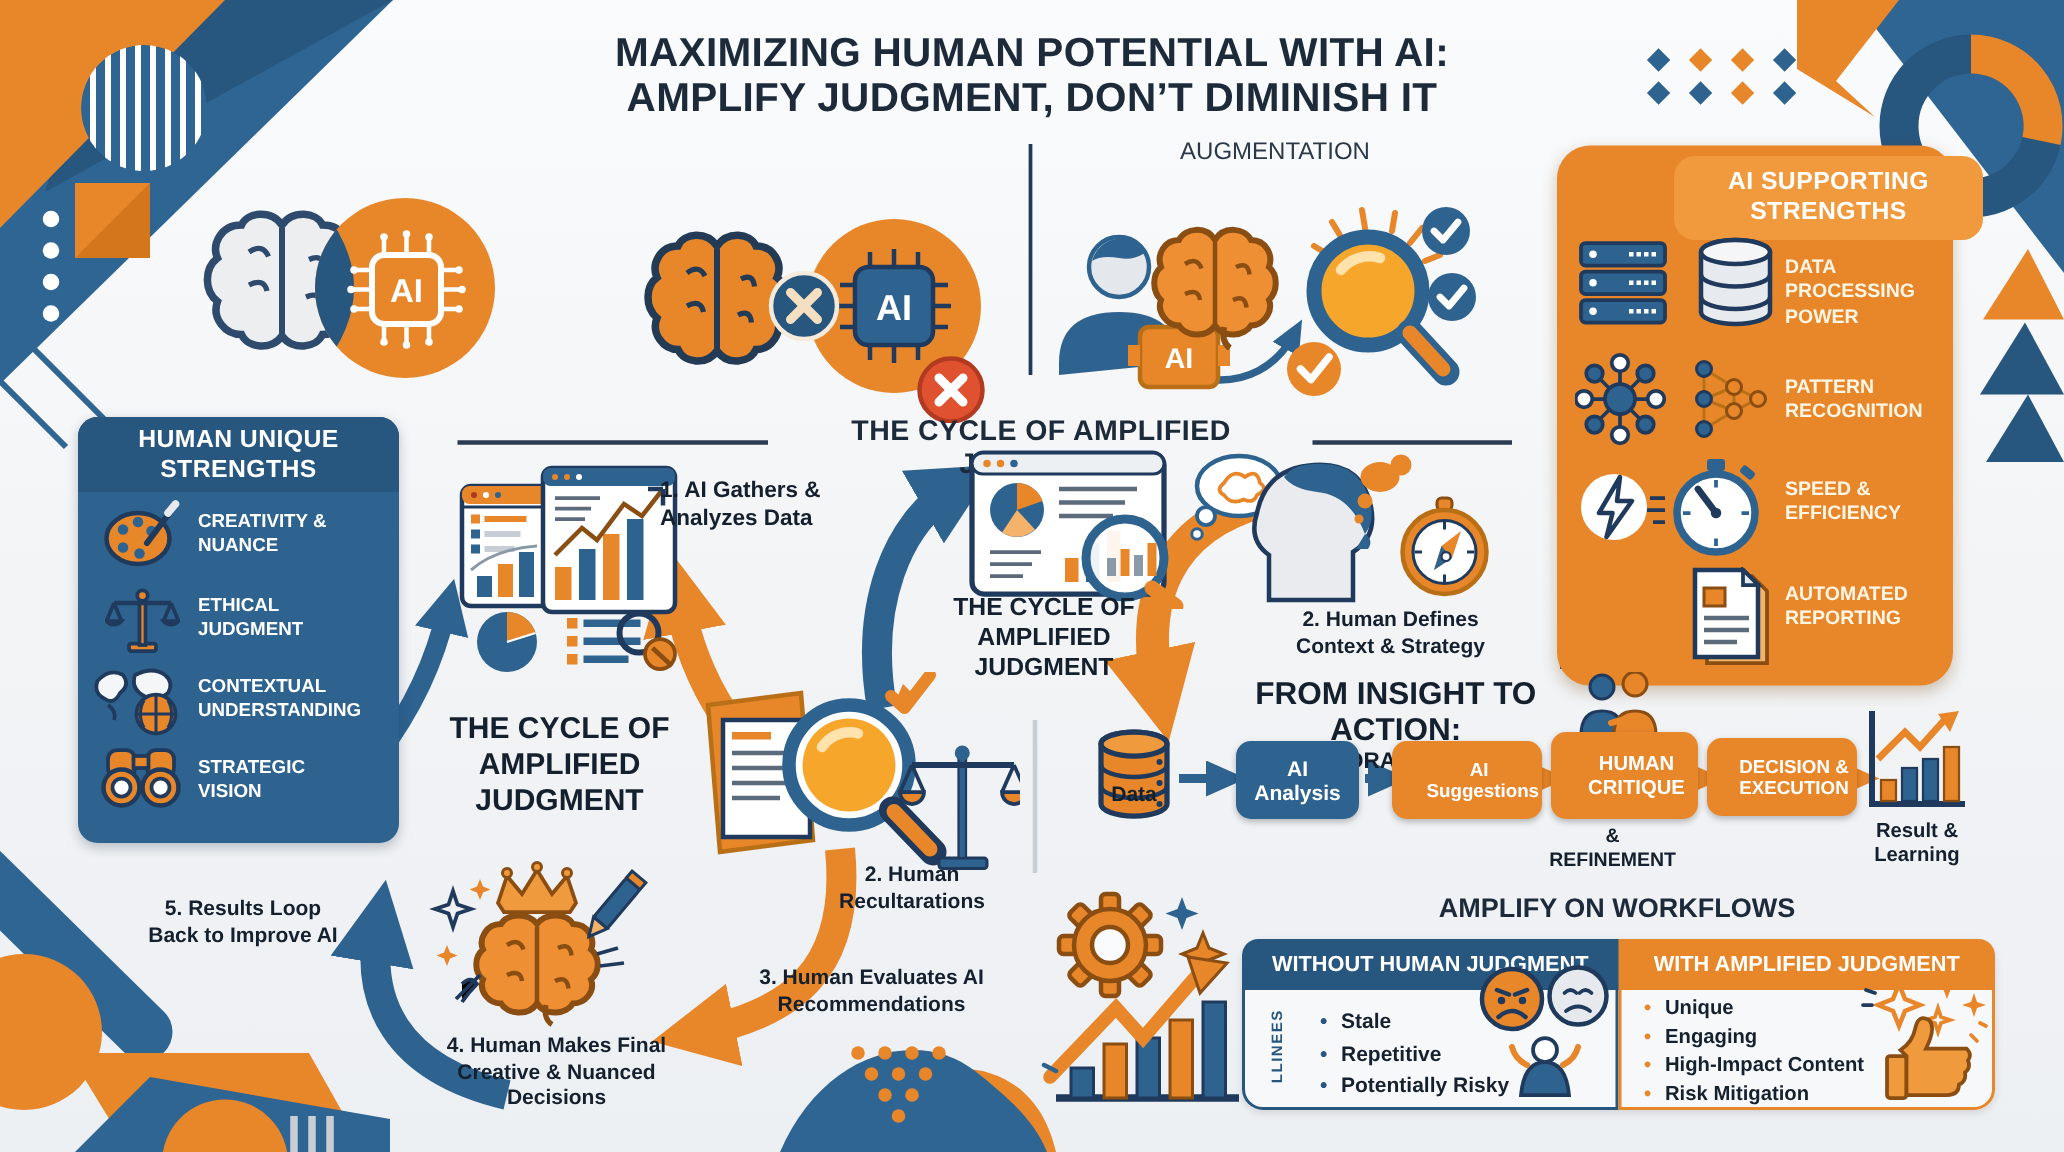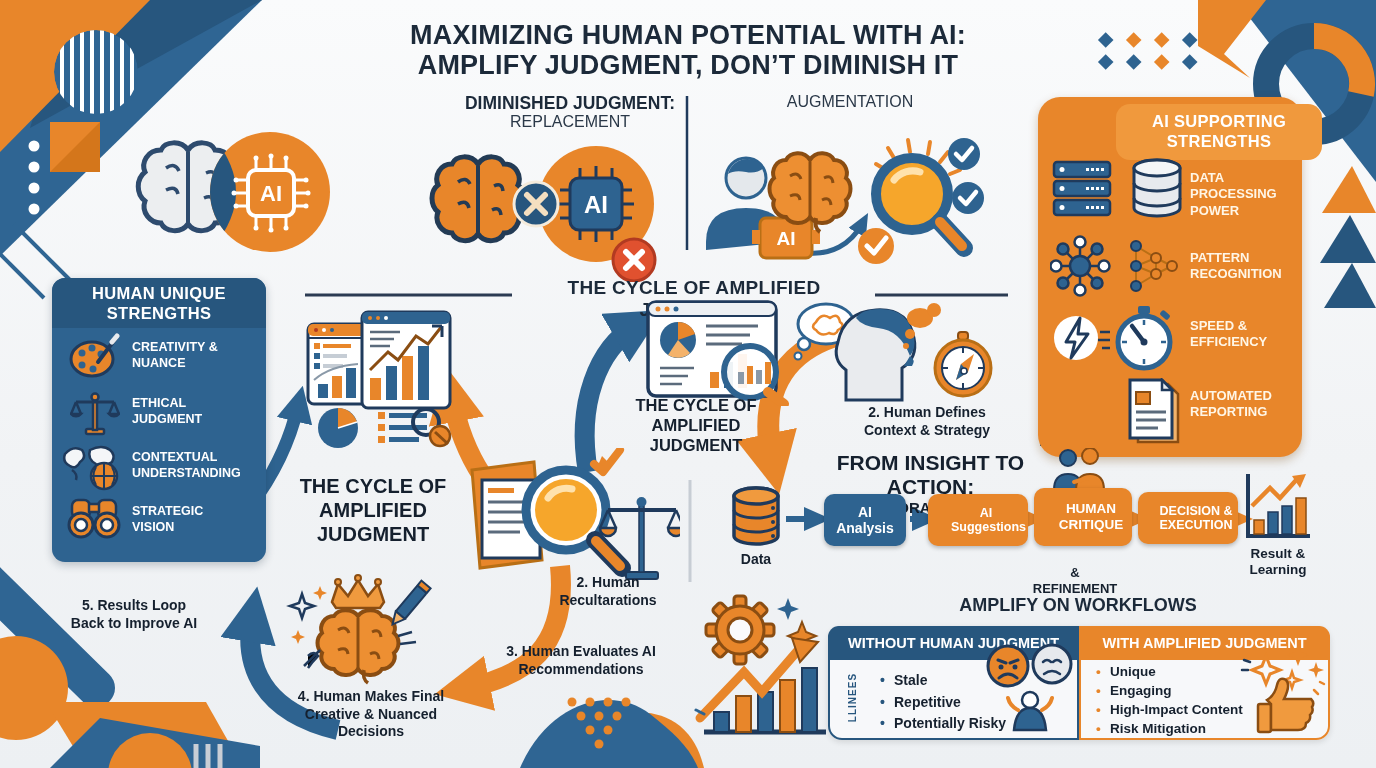--- a/index.html
+++ b/index.html
@@ -203,24 +203,20 @@
               <circle cx="118" cy="78" r="2.5"></circle>
               <circle cx="188" cy="52" r="2.5"></circle>
               <circle cx="190" cy="65" r="2.5"></circle>
               <circle cx="188" cy="78" r="2.5"></circle>
             </g>
           <text x="153" y="73" text-anchor="middle" font-family="Liberation Sans, sans-serif" font-size="22" font-weight="bold" fill="#FFFFFF">AI</text>
         </g>
       </svg>
     </div>
 
-    <div class="abs ctr" style="left:420px;top:93px;width:300px">
-      <div class="cmpT">DIMINISHED JUDGMENT:</div>
-      <div class="cmpS">REPLACEMENT</div>
-    </div>
 
     <div class="abs" style="left:428px;top:142px;width:240px;height:140px">
       <svg width="240" height="140" viewBox="0 0 240 140">
         <path d="M50,22 C43,12 28,13 24,22 C12,22 6,34 10,43 C2,49 2,63 10,70 C6,80 14,91 24,91 C28,100 43,102 50,92 C57,102 72,100 76,91 C86,91 94,80 90,70 C98,63 98,49 90,43 C94,34 88,22 76,22 C72,13 57,12 50,22 Z" fill="#E8862A" stroke="#233B55" stroke-width="5"></path>
         <path d="M50,24 L50,92" stroke="#233B55" stroke-width="4"></path>
         <path d="M30,40 q8,-6 12,2 M30,62 q9,-5 11,4 M66,44 q8,-4 9,5 M64,68 q8,-4 9,5" fill="none" stroke="#233B55" stroke-width="3.5"></path>
         <circle cx="168" cy="62" r="58" fill="#E8862A"></circle>
         <g>
           <rect x="142" y="36" width="52" height="52" rx="9" fill="#2E6390" stroke="#1F3A5C" stroke-width="3"></rect>
           <g stroke="#1F3A5C" stroke-width="3">
@@ -513,20 +509,21 @@
           <rect x="74" y="126" width="7" height="7" fill="#E8862A"></rect>
             <rect x="85" y="127" width="30" height="5" fill="#2E6390"></rect>
         </g>
         <g>
           <circle cx="122" cy="112" r="13" fill="none" stroke="#1F3A5C" stroke-width="4"></circle>
           <circle cx="136" cy="126" r="10" fill="#E8862A" stroke="#8A4D12" stroke-width="2.5"></circle>
           <path d="M131,122 L144,134" stroke="#8A4D12" stroke-width="3"></path>
         </g>
       </svg>
     </div>
+    <div class="abs step" style="left:440px;top:318px;width:125px;font-size:15px">1. AI Gathers &amp; Analyzes Data</div>
 
     <div class="abs" style="left:646px;top:298px;width:146px;height:108px">
       <svg width="146" height="108" viewBox="0 0 146 108">
         <rect x="2" y="4" width="128" height="94" rx="8" fill="#FFFFFF" stroke="#1F3A5C" stroke-width="3.5"></rect>
         <rect x="2" y="4" width="128" height="14" rx="7" fill="#EDF0F3" stroke="#1F3A5C" stroke-width="2"></rect>
         <circle cx="12" cy="11" r="2.5" fill="#E8862A"></circle>
           <circle cx="21" cy="11" r="2.5" fill="#E8862A"></circle>
           <circle cx="30" cy="11" r="2.5" fill="#2E6390"></circle>
         <g>
           <circle cx="32" cy="42" r="18" fill="#2E6390"></circle>
@@ -656,59 +653,59 @@
           <polygon points="122,44 134,44 128,56" fill="#F2B26A" stroke="#1F3A5C" stroke-width="2"></polygon>
           <rect x="122" y="4" width="12" height="6" fill="#E8862A" stroke="#1F3A5C" stroke-width="2"></rect>
         </g>
         <g stroke="#1F3A5C" stroke-width="2.5">
           <path d="M118,62 L132,58 M120,70 L136,68"></path>
           <path d="M28,82 q6,-6 10,0 q-6,6 -10,12 M24,92 L40,76"></path>
         </g>
       </svg>
     </div>
     <div class="abs ctr step" style="left:282px;top:688px;width:178px">4. Human Makes Final Creative &amp; Nuanced Decisions</div>
-    <div class="abs ctr step" style="left:68px;top:597px;width:132px">5. Results Loop Back to Improve AI</div>
+    <div class="abs ctr step" style="left:96px;top:597px;width:132px">5. Results Loop Back to Improve AI</div>
 
     <div class="abs ctr" style="left:828px;top:451px;width:205px">
       <div style="font-size:21px;font-weight:800;color:#15202E">FROM INSIGHT TO ACTION:</div>
       <div style="font-size:15px;font-weight:800;color:#15202E">COLLABORATION POWER</div>
     </div>
 
     <div class="abs" style="left:728px;top:486px">
       <svg width="56" height="62" viewBox="0 0 56 62">
         <path d="M6,10 a22,8 0 0 1 44,0 l0,40 a22,8 0 0 1 -44,0 Z" fill="#E8862A" stroke="#1F3A5C" stroke-width="3.5"></path>
         <ellipse cx="28" cy="10" rx="22" ry="8" fill="#F09A3E" stroke="#1F3A5C" stroke-width="3.5"></ellipse>
         <path d="M6,24 a22,8 0 0 0 44,0 M6,38 a22,8 0 0 0 44,0" fill="none" stroke="#1F3A5C" stroke-width="3"></path>
         <circle cx="45" cy="22" r="2" fill="#1F3A5C"></circle>
           <circle cx="45" cy="36" r="2" fill="#1F3A5C"></circle>
           <circle cx="45" cy="50" r="2" fill="#1F3A5C"></circle>
       </svg>
     </div>
-    <div class="abs ctr flowLbl" style="left:722px;top:551px;width:68px">Data</div>
+    <div class="abs ctr flowLbl" style="left:722px;top:521px;width:68px">Data</div>
 
     <div class="abs boxN" style="left:824px;top:494px;width:82px;height:52px;font-size:14px">
       <span class="ctr" style="width:62px">AI Analysis</span>
     </div>
     <div class="abs boxO" style="left:928px;top:494px;width:84px;height:52px;font-size:12.5px">
       <span class="ctr" style="width:70px">AI Suggestions</span>
     </div>
     <div class="abs" style="left:1048px;top:448px">
       <svg width="64" height="44" viewBox="0 0 64 44">
         <circle cx="20" cy="10" r="8" fill="#2E6390" stroke="#1F3A5C" stroke-width="2"></circle>
         <path d="M6,42 q0,-16 14,-16 q14,0 14,16 Z" fill="#2E6390" stroke="#1F3A5C" stroke-width="2"></path>
         <circle cx="42" cy="8" r="8" fill="#E8862A" stroke="#8A4D12" stroke-width="2"></circle>
         <path d="M28,42 q0,-16 14,-16 q14,0 14,16 Z" fill="#E8862A" stroke="#8A4D12" stroke-width="2"></path>
         <path d="M40,30 L26,34" stroke="#E8862A" stroke-width="4" stroke-linecap="round"></path>
       </svg>
     </div>
     <div class="abs boxO" style="left:1034px;top:488px;width:82px;height:58px;font-size:13.5px">
       <span class="ctr" style="width:66px">HUMAN CRITIQUE</span>
     </div>
     <div class="abs ctr" style="left:1020px;top:549px;width:110px">
-      <div style="font-size:13px;font-weight:800;color:#15202E;width:96px;margin:16px auto;line-height:1.25">&amp; REFINEMENT</div>
+      <div style="font-size:13px;font-weight:800;color:#15202E;width:96px;margin:0 auto;line-height:1.25">&amp; REFINEMENT</div>
     </div>
     <div class="abs boxO" style="left:1138px;top:492px;width:84px;height:52px;font-size:12.5px">
       <span class="ctr" style="width:76px">DECISION &amp; EXECUTION</span>
     </div>
     <div class="abs" style="left:1240px;top:472px">
       <svg width="74" height="72" viewBox="0 0 74 72">
         <path d="M8,2 L8,64 L70,64" fill="none" stroke="#1F3A5C" stroke-width="4"></path>
         <rect x="14" y="48" width="10" height="14" fill="#E8862A" stroke="#8A4D12" stroke-width="1.5"></rect>
         <rect x="28" y="40" width="10" height="22" fill="#2E6390" stroke="#1F3A5C" stroke-width="1.5"></rect>
         <rect x="42" y="34" width="10" height="28" fill="#2E6390" stroke="#1F3A5C" stroke-width="1.5"></rect>

